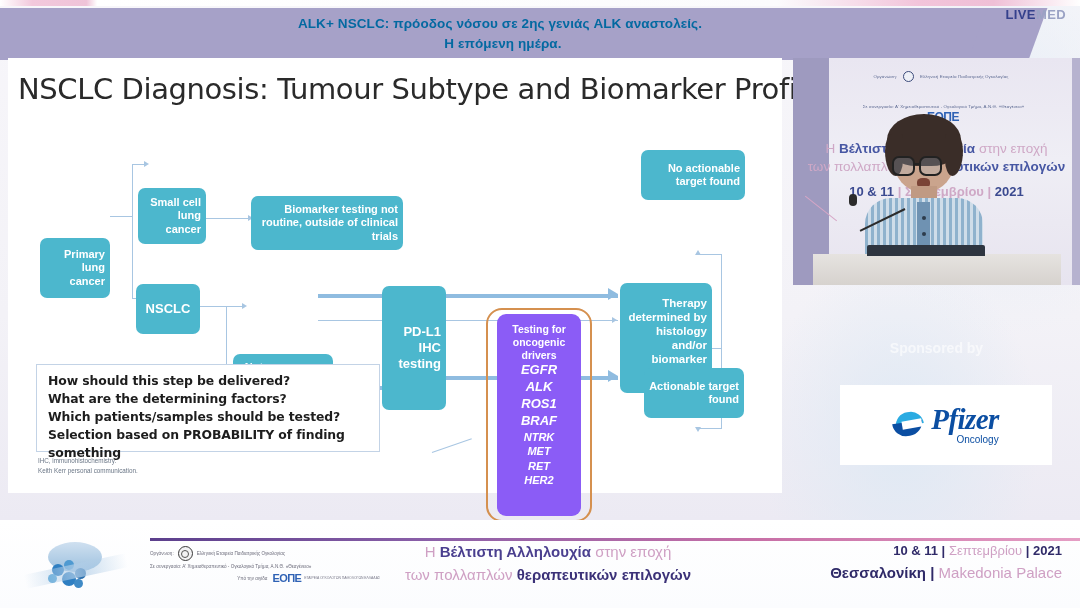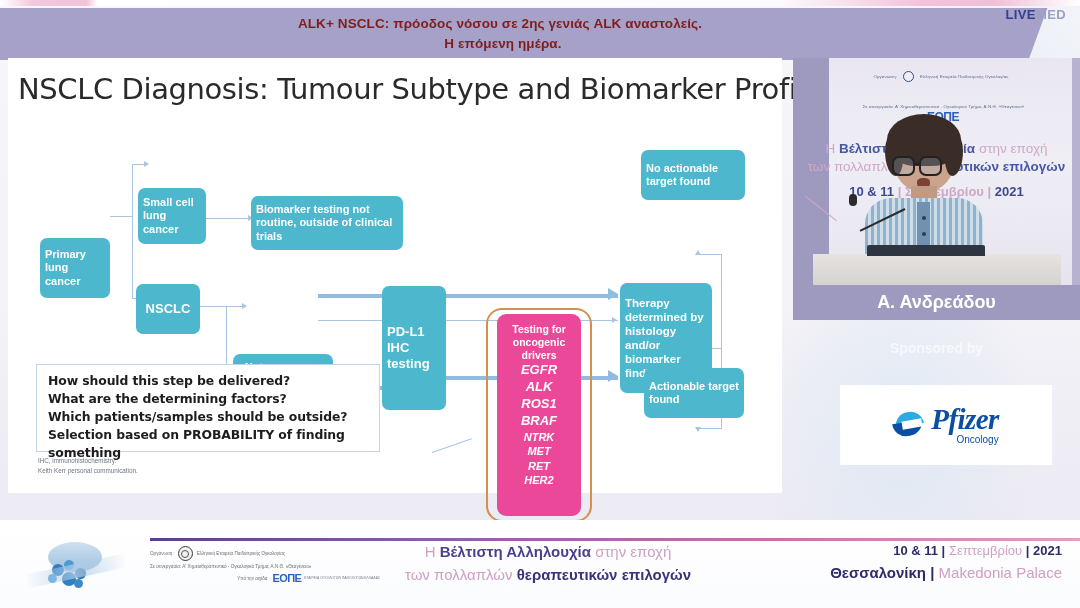--- a/index.html
+++ b/index.html
@@ -24,21 +24,21 @@
   }
 
   
   .hdr-band { position:absolute; left:0; top:8px; width:1008px; height:52px;
     background:#a6a1c8; }
   .hdr-band:after{ content:""; position:absolute; right:-30px; top:0; width:60px; height:52px;
      background:#a6a1c8; transform: skewX(-20deg); }
   .hdr-shade { position:absolute; left:760px; top:8px; width:250px; height:52px;
     background:linear-gradient(100deg, rgba(255,255,255,0) 0%, rgba(166,161,200,.55) 45%, rgba(255,255,255,0) 100%); }
   .hdr-text { position:absolute; left:0; top:8px; width:1000px; height:52px;
-    color:#7f1d1d; font-size:13.5px; font-weight:bold; line-height:1.45;
+    color:#0369a1; font-size:13.5px; font-weight:bold; line-height:1.45;
     display:flex; flex-direction:column; align-items:center; justify-content:center;
     text-align:center; letter-spacing:.1px; }
   .hdr-text span { display:block; }
   .hdr-l2 { padding-left:6px; }
 
   
   .livemed { position:absolute; right:14px; top:7px; font-size:13px; font-weight:bold;
      letter-spacing:.4px; }
   .lm-a { color:#34408c; }
   .lm-b { color:#9aa2c4; }
@@ -47,23 +47,23 @@
   .slide { position:absolute; left:8px; top:58px; width:774px; height:435px;
     background:#ffffff; }
 
   .slide-title { position:absolute; left:10px; top:14px; width:760px;
     font-family:"DejaVu Sans", sans-serif;
     font-size:29px; color:#2a2a2a; letter-spacing:-.4px; white-space:nowrap; font-weight:400; }
 
   
   .fc { position:absolute; left:0; top:0; width:774px; height:435px; }
   .box { position:absolute; background:#4cb7cd; color:#ffffff; border-radius:7px;
-    display:flex; align-items:center; justify-content:center; text-align:left;
+    display:flex; align-items:center; justify-content:center; text-align:right;
     font-weight:bold; font-size:11px; line-height:1.22; padding:3px 5px; }
-  .box.green { background:#ec4899; font-size:10.5px; border-radius:9px;
+  .box.green { background:#8b5cf6; font-size:10.5px; border-radius:9px;
     flex-direction:column; justify-content:flex-start; padding-top:9px; }
   .green .hdr3 { font-weight:bold; font-size:10.5px; line-height:1.25; }
   .green .gene { font-style:italic; font-weight:bold; line-height:1.3; }
   .green .g-big { font-size:13px; }
   .green .g-sm { font-size:11px; }
 
   .ring { position:absolute; border:2.5px solid #d5904f; border-radius:16px; }
 
   .qbox { position:absolute; border:1px solid #c3d3e6; background:#ffffff;
     padding:7px 9px 8px 11px; }
@@ -303,21 +303,21 @@
 
       <div class="box" style="left:612px; top:225px; width:92px; height:110px; font-size:11.5px;">Therapy determined by histology and/or biomarker findings</div>
 
       <div class="box" style="left:633px; top:92px; width:104px; height:50px;">No actionable target found</div>
 
       <div class="box" style="left:636px; top:310px; width:100px; height:50px;">Actionable target found</div>
 
       <div class="qbox" style="left:28px; top:306px; width:344px; height:88px;">
         <div>How should this step be delivered?</div>
         <div>What are the determining factors?</div>
-        <div>Which patients/samples should be outside?</div>
+        <div>Which patients/samples should be tested?</div>
         <div>Selection based on PROBABILITY of finding something</div>
       </div>
 
       <div class="fnote" style="left:30px; top:398px;">
         <div>IHC, immunohistochemistry.</div>
         <div>Keith Kerr personal communication.</div>
       </div>
     </div>
   </div>
 
@@ -364,23 +364,20 @@
       <div class="btn" style="top:128px;"></div>
       <div class="btn" style="top:144px;"></div>
     </div>
     <div class="mic-h"></div>
     <div class="mic"></div>
     <div class="podium">
       <div class="lap"></div>
     </div>
   </div>
 
-  <div class="namebar">
-    <span>Α. Ανδρεάδου</span>
-  </div>
 
   <div class="sponsor-lbl">Sponsored by</div>
   <div class="sponsor-box">
     <div class="pf-mark">
       <span class="a"></span>
       <span class="b"></span>
       <span class="c"></span>
     </div>
     <div class="pf-txt">
       <span class="pf-name">Pfizer</span>

